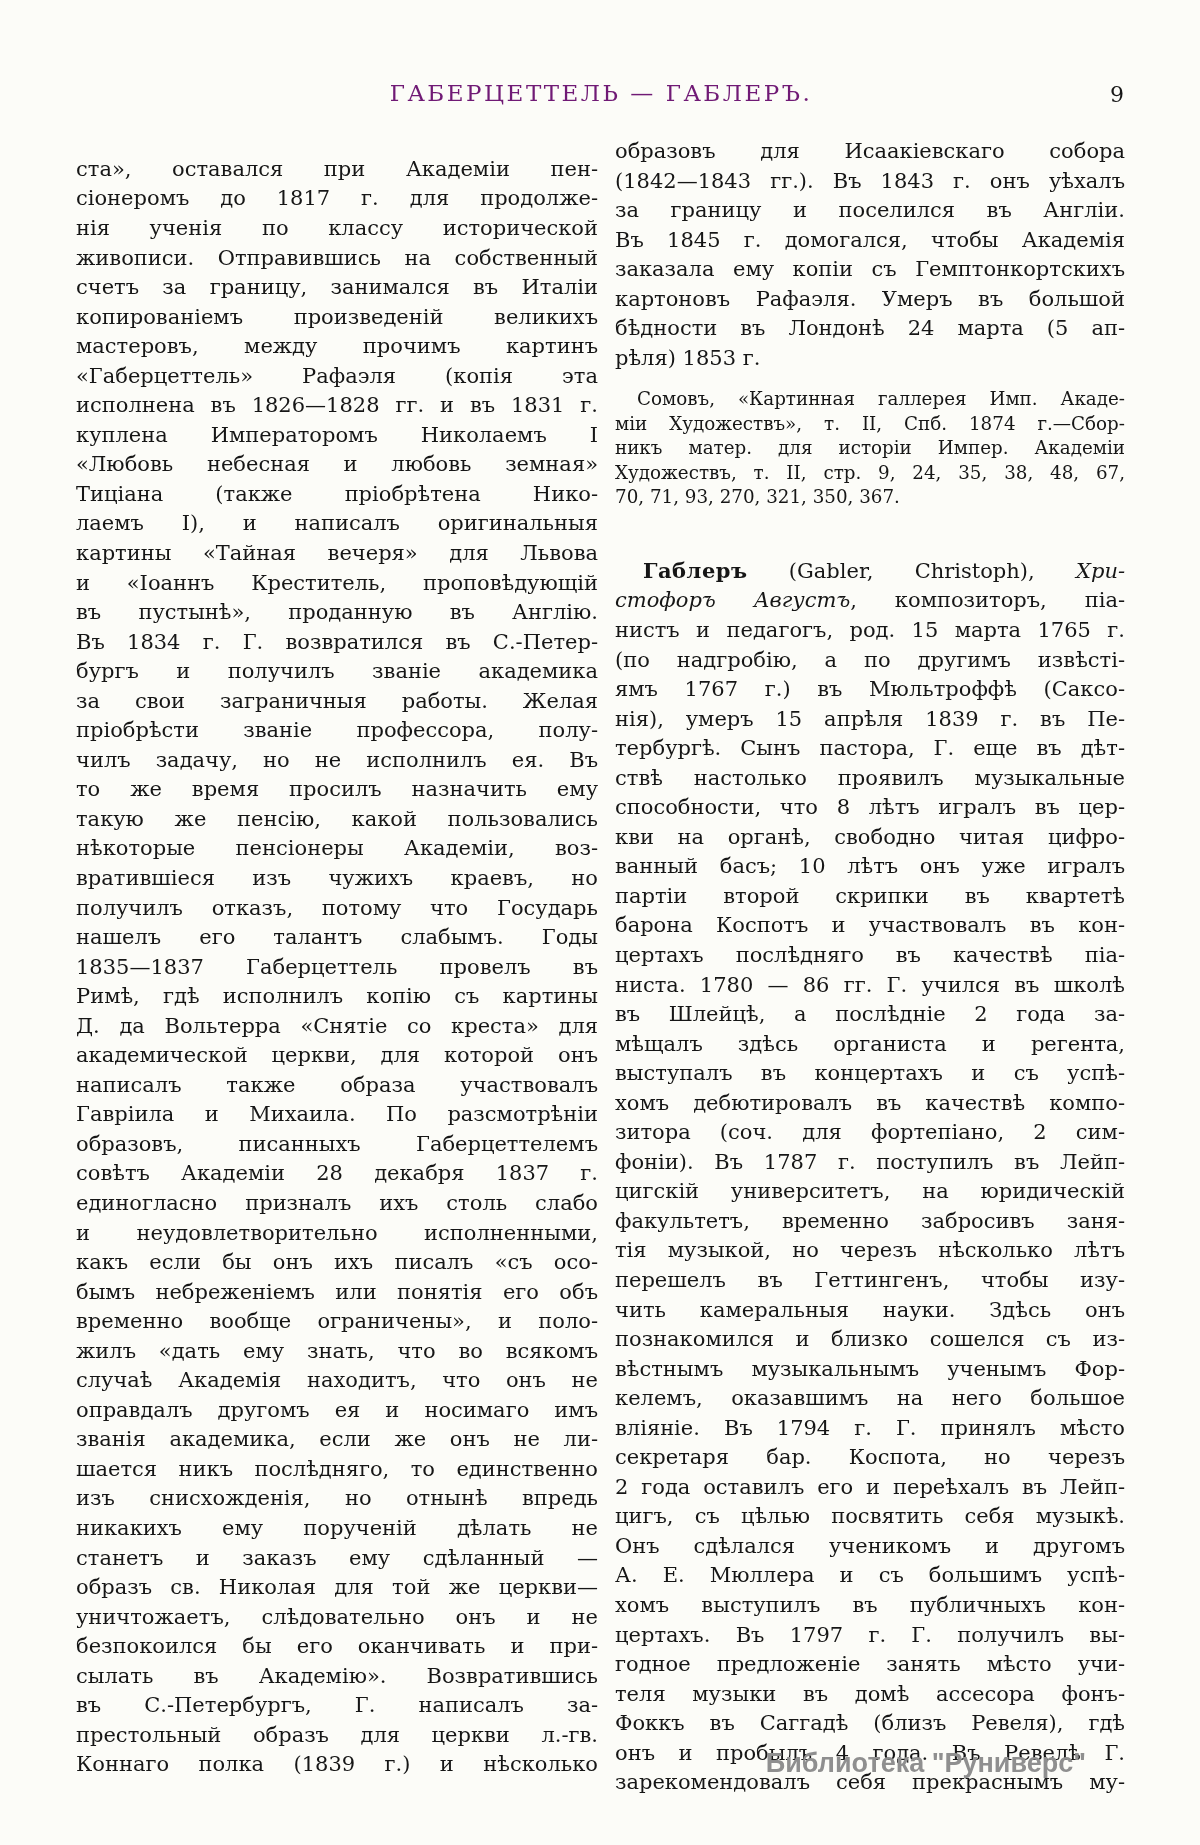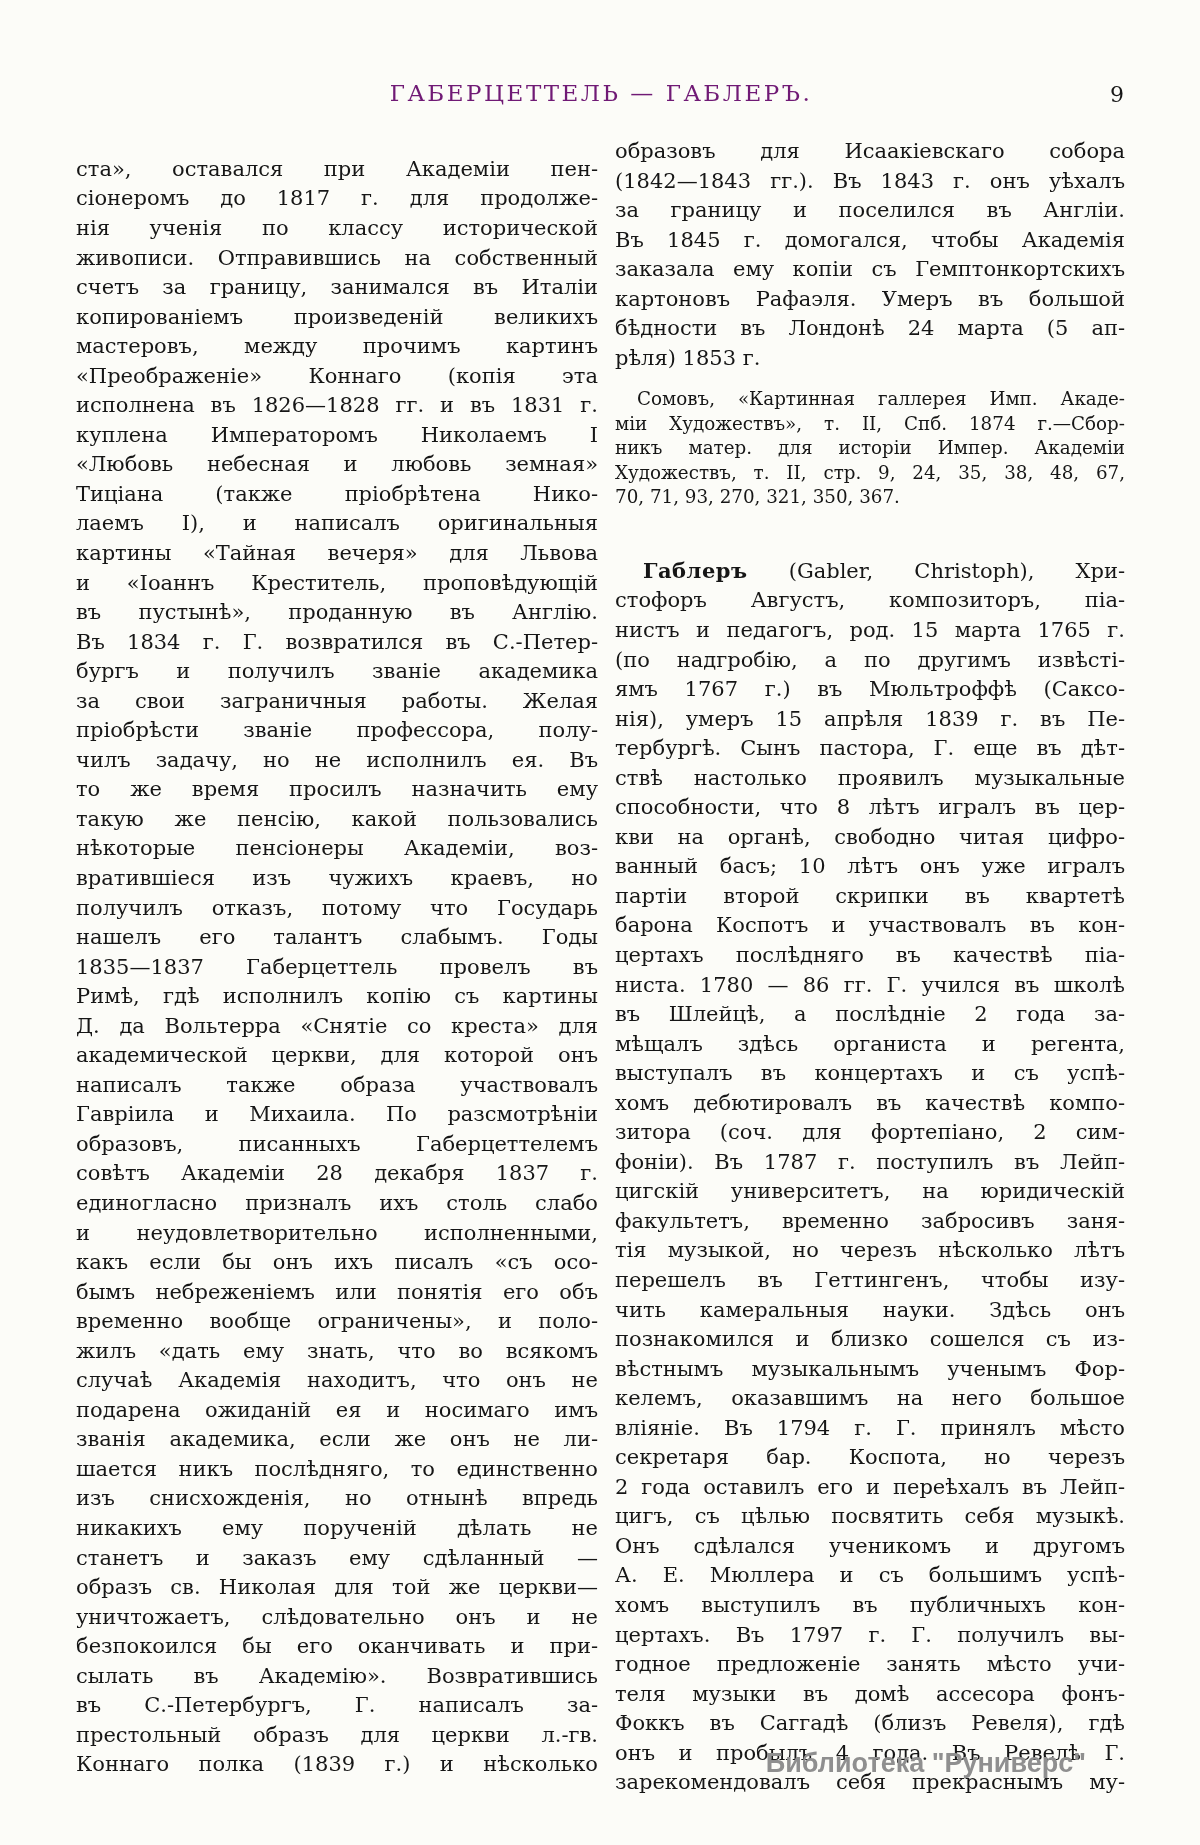--- a/index.html
+++ b/index.html
@@ -35,21 +35,21 @@
     text-align:justify;text-align-last:justify;
     overflow:hidden;white-space:normal;
   }
   .line.indent{text-indent:28px;}
   .line.lastline{text-align-last:left;}
   .para.biblio{margin-top:14px;}
   .para.biblio .line{font-size:18.3px;line-height:24.5px;}
   .para.biblio .line.indent{text-indent:22px;}
   .para.entry{margin-top:46px;}
   .b{font-weight:bold;letter-spacing:0.5px;}
-  .i{}
+  .i{font-style:italic;}
   .watermark{
     position:absolute;top:1748px;left:0;width:1086px;
     text-align:right;
     font-family:"Liberation Sans", sans-serif;
     font-size:27px;font-weight:bold;color:#8f8f8f;
   }
 </style>
 </head>
 <body>
 
@@ -62,21 +62,21 @@
   <div class="columns">
     <div class="col col-left" id="col-left">
         <div class="para body">
           <div class="line"><span>ста», оставался при Академіи пен-</span></div>
           <div class="line"><span>сіонеромъ до 1817 г. для продолже-</span></div>
           <div class="line"><span>нія ученія по классу исторической</span></div>
           <div class="line"><span>живописи. Отправившись на собственный</span></div>
           <div class="line"><span>счетъ за границу, занимался въ Италіи</span></div>
           <div class="line"><span>копированіемъ произведеній великихъ</span></div>
           <div class="line"><span>мастеровъ, между прочимъ картинъ</span></div>
-          <div class="line"><span>«Преображеніе» Коннаго (копія эта</span></div>
+          <div class="line"><span>«Габерцеттель» Рафаэля (копія эта</span></div>
           <div class="line"><span>исполнена въ 1826—1828 гг. и въ 1831 г.</span></div>
           <div class="line"><span>куплена Императоромъ Николаемъ I</span></div>
           <div class="line"><span>«Любовь небесная и любовь земная»</span></div>
           <div class="line"><span>Тиціана (также пріобрѣтена Нико-</span></div>
           <div class="line"><span>лаемъ I), и написалъ оригинальныя</span></div>
           <div class="line"><span>картины «Тайная вечеря» для Львова</span></div>
           <div class="line"><span>и «Іоаннъ Креститель, проповѣдующій</span></div>
           <div class="line"><span>въ пустынѣ», проданную въ Англію.</span></div>
           <div class="line"><span>Въ 1834 г. Г. возвратился въ С.-Петер-</span></div>
           <div class="line"><span>бургъ и получилъ званіе академика</span></div>
@@ -97,21 +97,21 @@
           <div class="line"><span>Гавріила и Михаила. По разсмотрѣніи</span></div>
           <div class="line"><span>образовъ, писанныхъ Габерцеттелемъ</span></div>
           <div class="line"><span>совѣтъ Академіи 28 декабря 1837 г.</span></div>
           <div class="line"><span>единогласно призналъ ихъ столь слабо</span></div>
           <div class="line"><span>и неудовлетворительно исполненными,</span></div>
           <div class="line"><span>какъ если бы онъ ихъ писалъ «съ осо-</span></div>
           <div class="line"><span>бымъ небреженіемъ или понятія его объ</span></div>
           <div class="line"><span>временно вообще ограничены», и поло-</span></div>
           <div class="line"><span>жилъ «дать ему знать, что во всякомъ</span></div>
           <div class="line"><span>случаѣ Академія находитъ, что онъ не</span></div>
-          <div class="line"><span>подарена ожиданій ея и носимаго имъ</span></div>
+          <div class="line"><span>оправдалъ другомъ ея и носимаго имъ</span></div>
           <div class="line"><span>званія академика, если же онъ не ли-</span></div>
           <div class="line"><span>шается никъ послѣдняго, то единственно</span></div>
           <div class="line"><span>изъ снисхожденія, но отнынѣ впредь</span></div>
           <div class="line"><span>никакихъ ему порученій дѣлать не</span></div>
           <div class="line"><span>станетъ и заказъ ему сдѣланный —</span></div>
           <div class="line"><span>образъ св. Николая для той же церкви—</span></div>
           <div class="line"><span>уничтожаетъ, слѣдовательно онъ и не</span></div>
           <div class="line"><span>безпокоился бы его оканчивать и при-</span></div>
           <div class="line"><span>сылать въ Академію». Возвратившись</span></div>
           <div class="line"><span>въ С.-Петербургъ, Г. написалъ за-</span></div>

